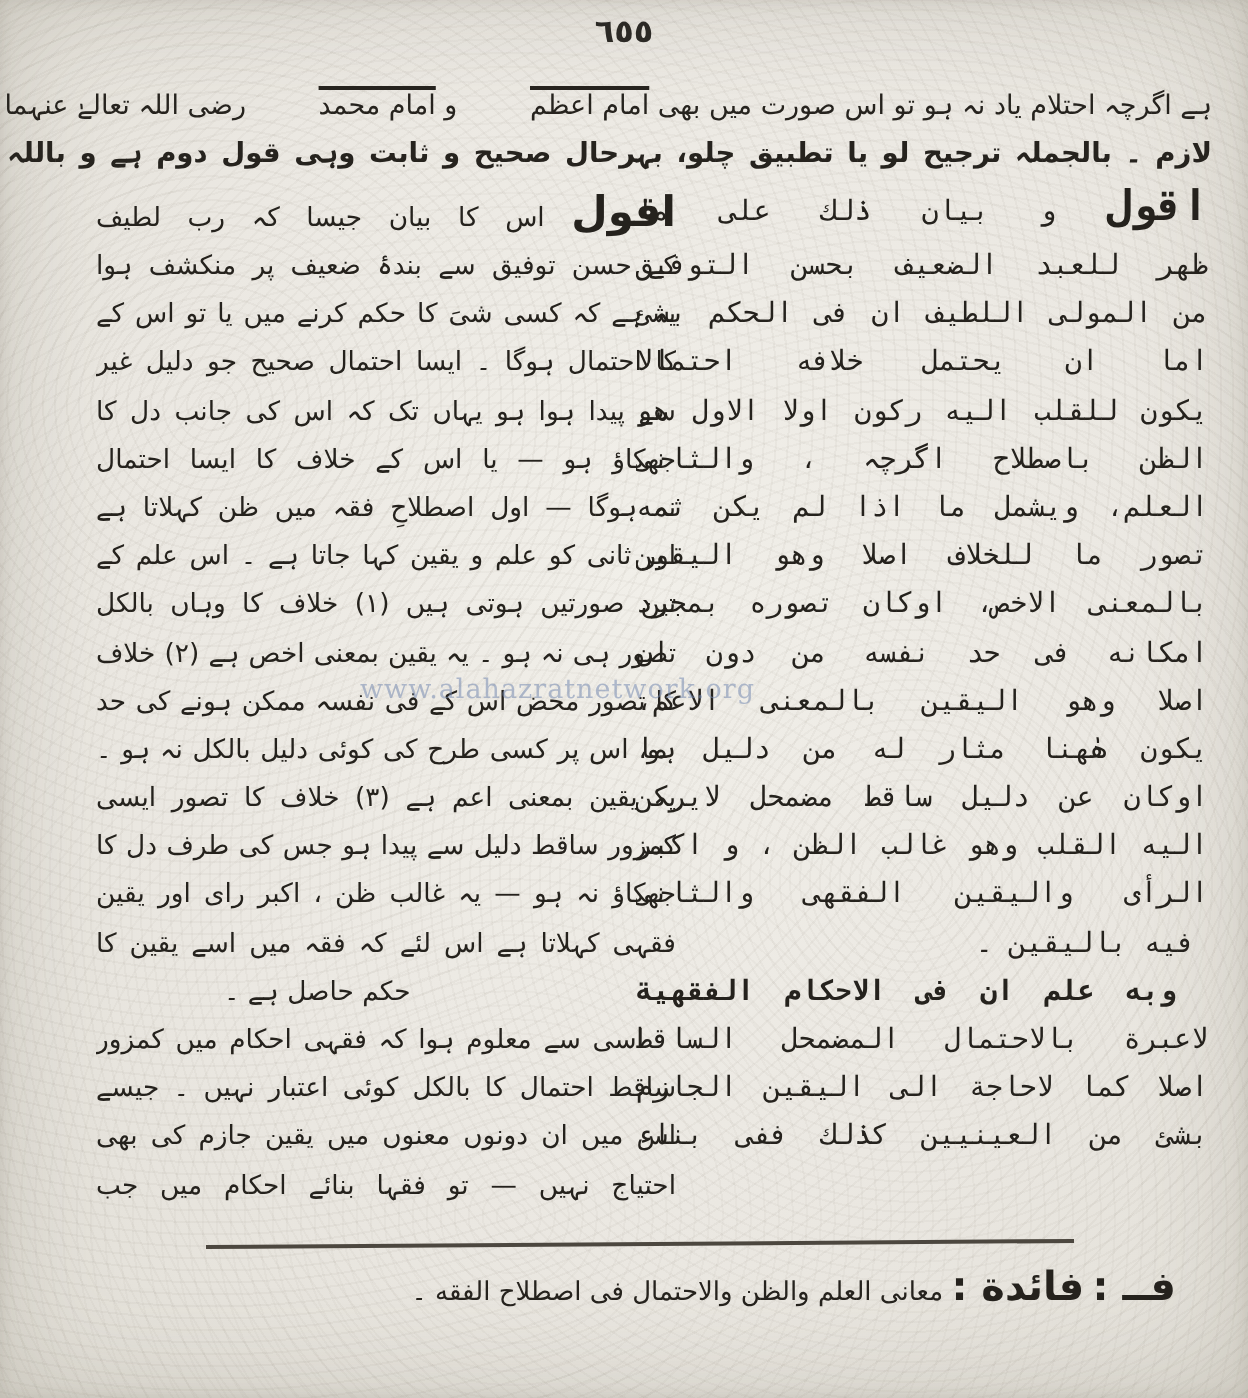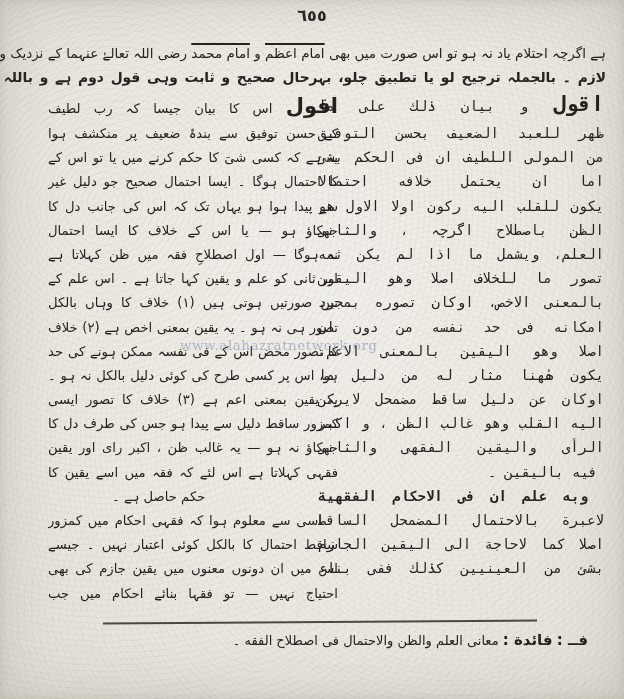--- a/index.html
+++ b/index.html
@@ -13,41 +13,41 @@
     background-image:
       repeating-radial-gradient(circle at 17% 29%, rgba(110,100,85,.05) 0 1px, transparent 1px 6px),
       repeating-radial-gradient(circle at 73% 63%, rgba(110,100,85,.045) 0 1px, transparent 1px 5px),
       repeating-radial-gradient(circle at 41% 87%, rgba(110,100,85,.04) 0 1px, transparent 1px 7px);
   }
   .page-number{position:absolute;top:6px;left:0;right:0;text-align:center;
     font-size:16px;font-weight:bold;letter-spacing:4px;color:#2b2925;}
   .header{position:absolute;top:41px;right:18px;left:14px;direction:rtl;}
   .h-line{white-space:nowrap;text-align:right;font-size:13.5px;line-height:24px;color:#26231e;}
   .h-line.second{font-size:13.8px;word-spacing:2px;font-weight:bold;}
-  .overlined{text-decoration:overline;text-decoration-thickness:1.5px;text-underline-offset:2px;}
+  .overlined{text-decoration:overline;text-decoration-thickness:1.5px;text-underline-offset:2px;margin-left:32px;}
   .col{position:absolute;top:90px;direction:rtl;}
   .col-right{right:20px;width:286px;}
   .col-left{left:12px;width:290px;margin-left:36px;}
   .t-line{font-size:13.2px;line-height:24.2px;height:24.2px;overflow:hidden;
     text-align:justify;text-align-last:justify;color:#25221d;}
   .col-right .t-line{font-size:14px;font-family:Liberation Mono, monospace;}
   .t-line.first{height:32px;line-height:32px;}
   .lead{font-weight:bold;font-size:21px;letter-spacing:1px;}
   .short-l{text-align-last:left;padding-left:64px;padding-right:118px;}
   .short-r{text-align-last:left;padding-left:170px;}
   .para{padding-right:16px;}
   .bold-line{font-weight:bold;}
   .watermark{position:absolute;top:337px;left:180px;width:250px;direction:ltr;
     font-family:"DejaVu Serif", serif;font-size:13.5px;letter-spacing:.5px;
     color:rgba(118,138,176,.55);pointer-events:none;white-space:nowrap;}
   .fn-rule{position:absolute;top:621px;left:103px;width:434px;height:2px;
     background:#4c473f;transform:rotate(-.4deg);}
   .footnote{position:absolute;top:631px;right:36px;direction:rtl;text-align:right;
     font-size:13px;white-space:nowrap;color:#25221d;}
-  .fn-lead,.fn-title{font-weight:bold;font-size:15px;}
+  .fn-lead,.fn-title{font-weight:bold;font-size:20px;}
 </style>
 </head>
 <body>
 
 <div class="page">
   <div class="noise"></div>
 
   <div class="page-number">٦٥٥</div>
 
   <div class="header">

